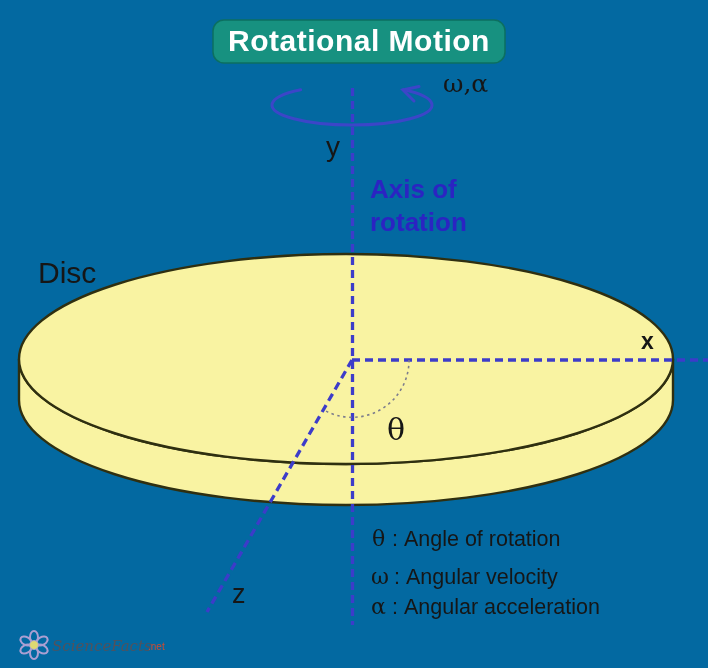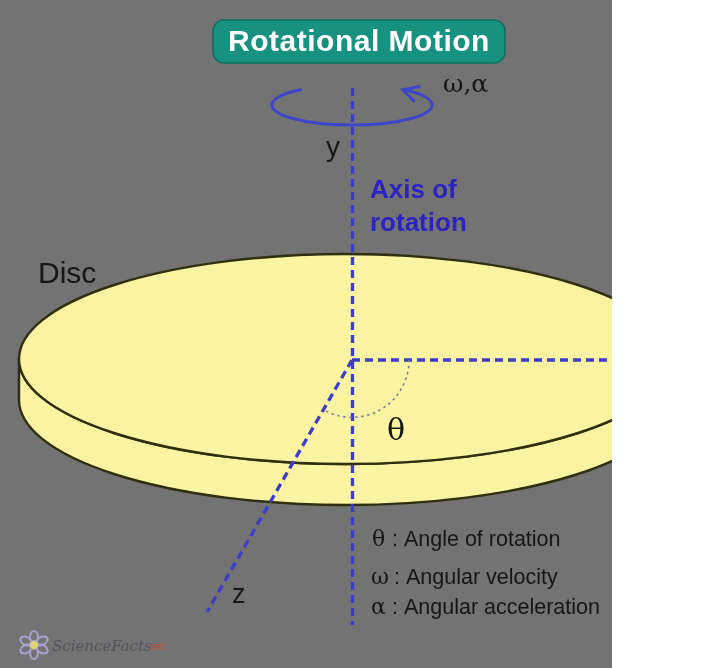--- a/index.html
+++ b/index.html
@@ -1,16 +1,16 @@
 <!DOCTYPE html>
 <html><head>
 <meta charset="utf-8">
 <style>
   html,body{margin:0;padding:0;background:#ffffff;}
-  .stage{position:relative;width:612px;height:668px;background:#737373;overflow:hidden;
+  .stage{position:relative;width:708px;height:668px;background:#0369a1;overflow:hidden;
          font-family:"Liberation Sans",sans-serif;}
   svg{display:block;}
   .banner-rect{fill:#179180;stroke:#0c6f60;stroke-width:1.5;}
   .banner-text{fill:#ffffff;font-weight:bold;font-size:30px;letter-spacing:.5px;
                font-family:"Liberation Sans",sans-serif;text-anchor:middle;}
   .disc-shape{fill:#f9f3a2;stroke:#2f2f10;stroke-width:2.4;}
   .dash-blue{stroke:#3d3cc9;stroke-width:3.3;stroke-dasharray:8 5;fill:none;stroke-linecap:butt;}
   .arrow-blue{stroke:#3c46c8;stroke-width:3;fill:none;stroke-linecap:round;}
   .theta-arc{stroke:#7d7d8c;stroke-width:1.6;stroke-dasharray:2.5 3.5;fill:none;}
   .lbl{fill:#161616;font-family:"Liberation Sans",sans-serif;}

